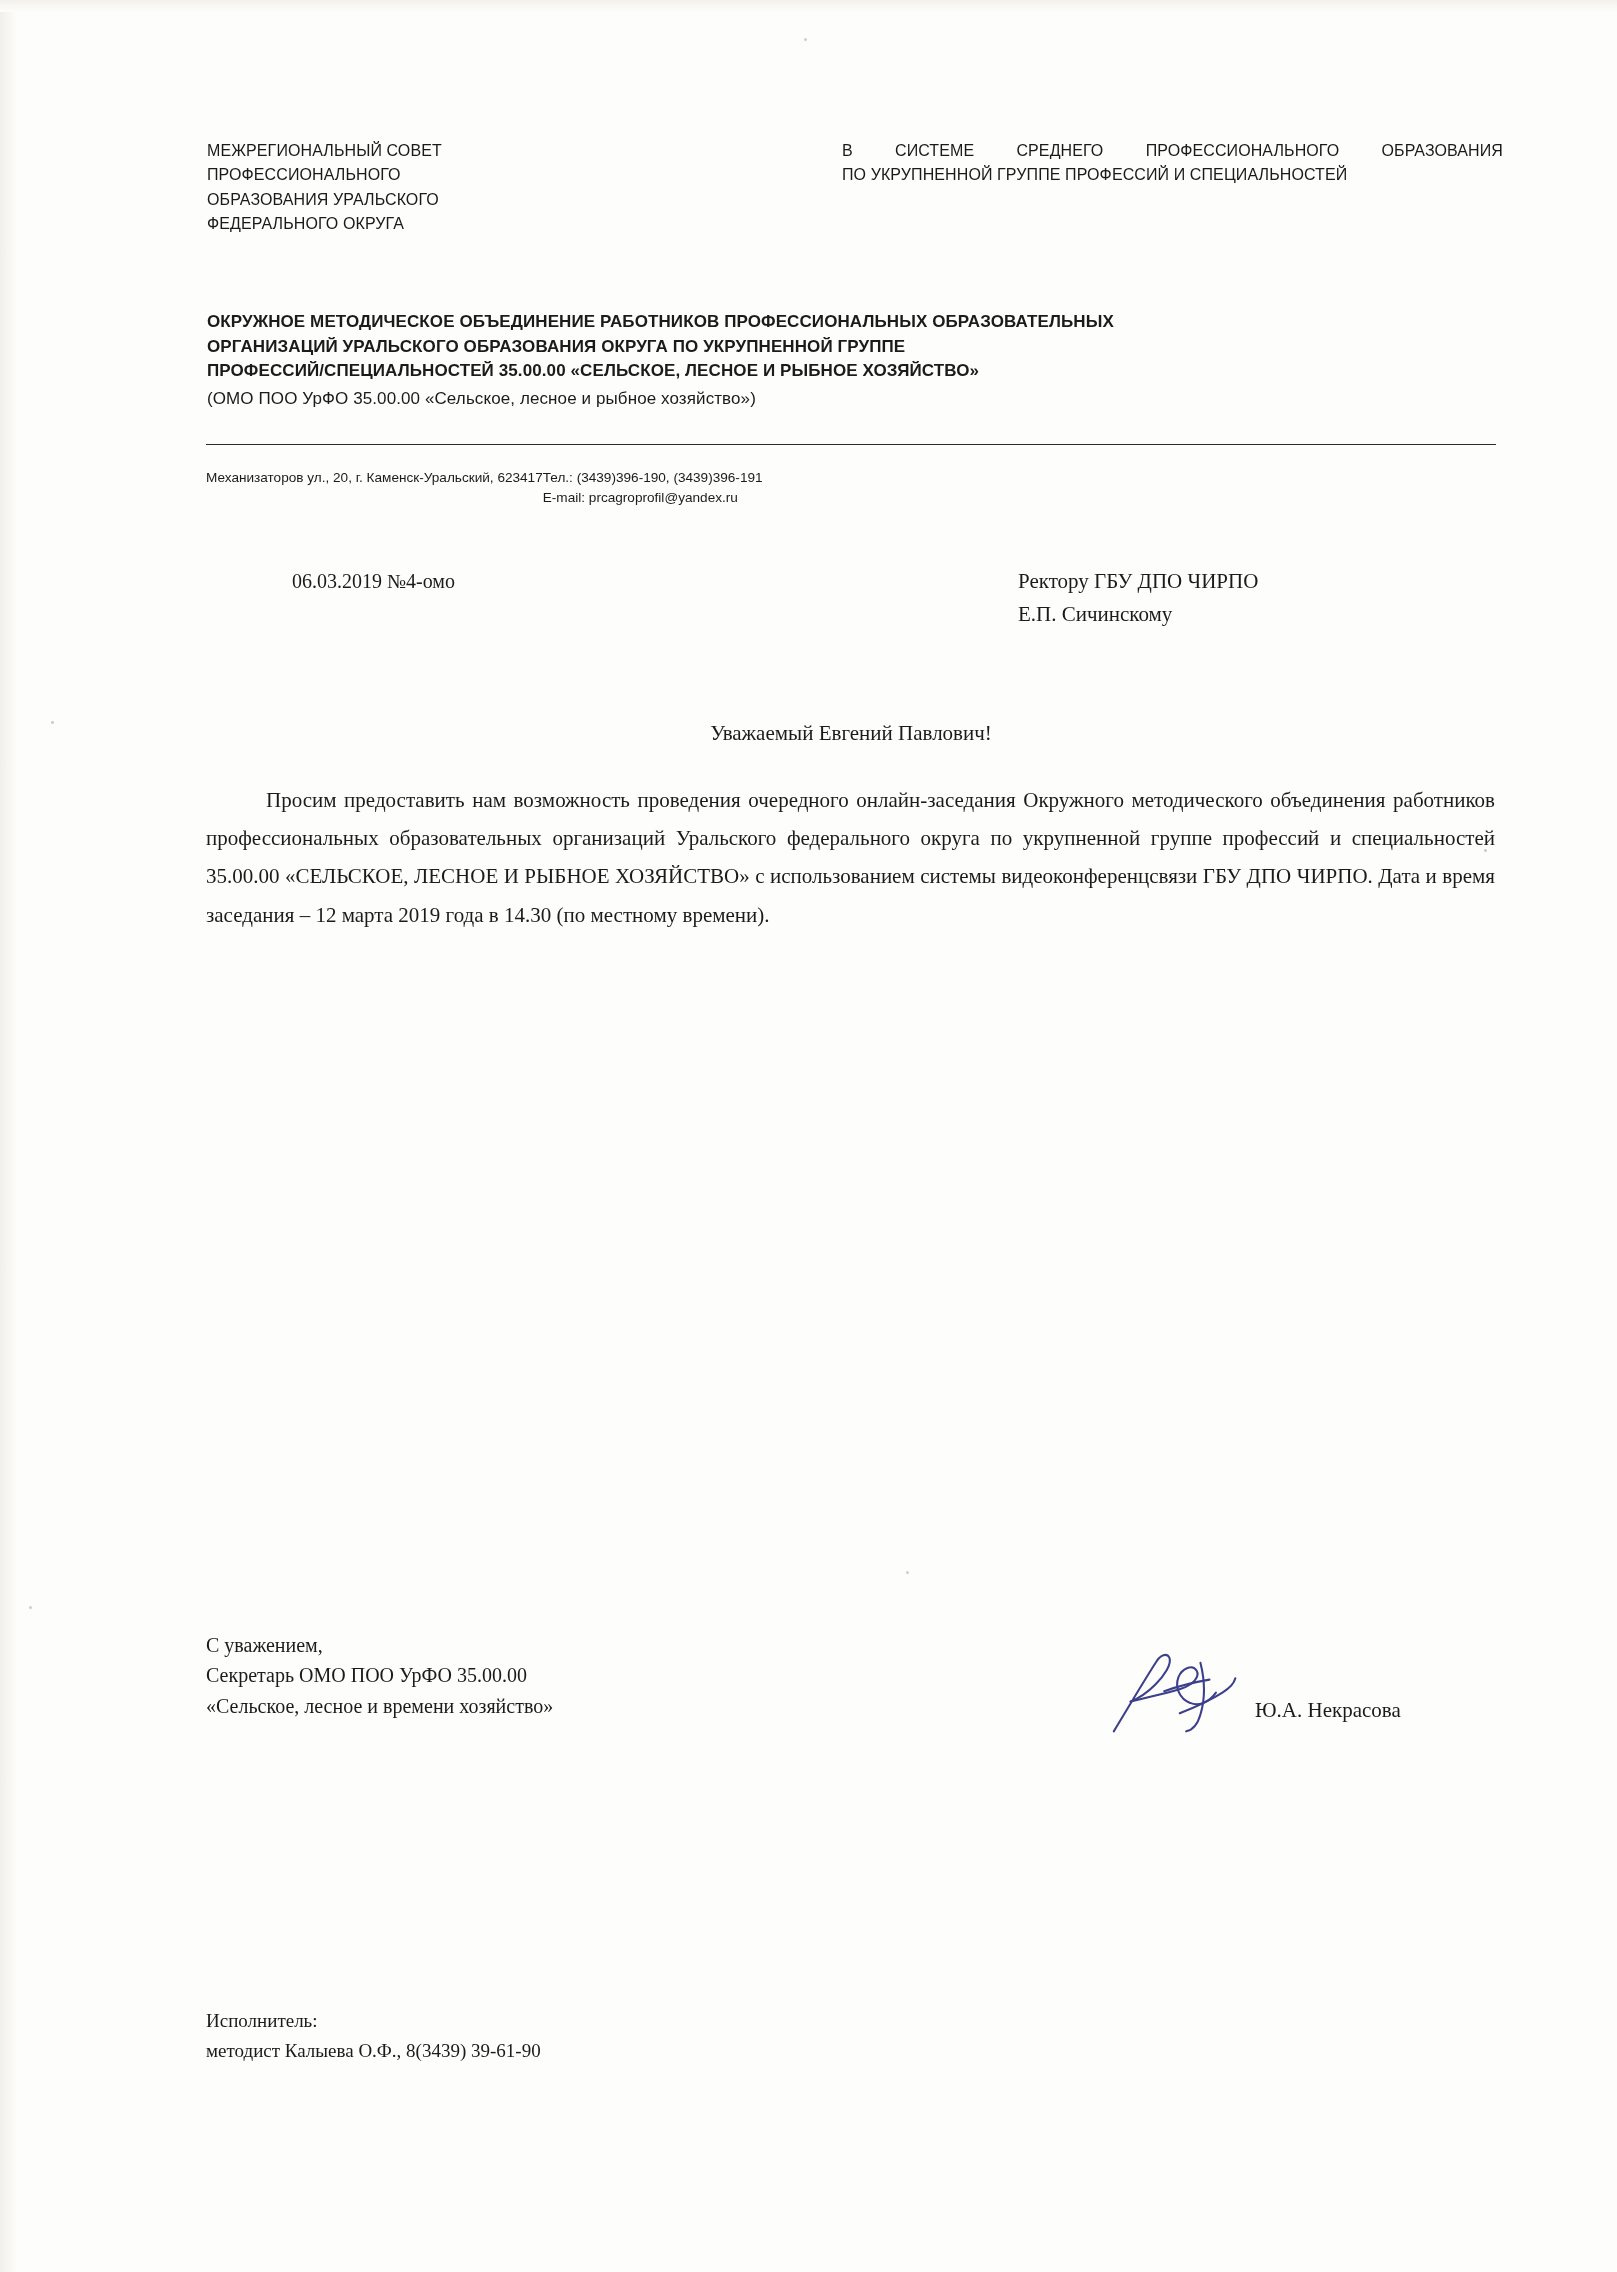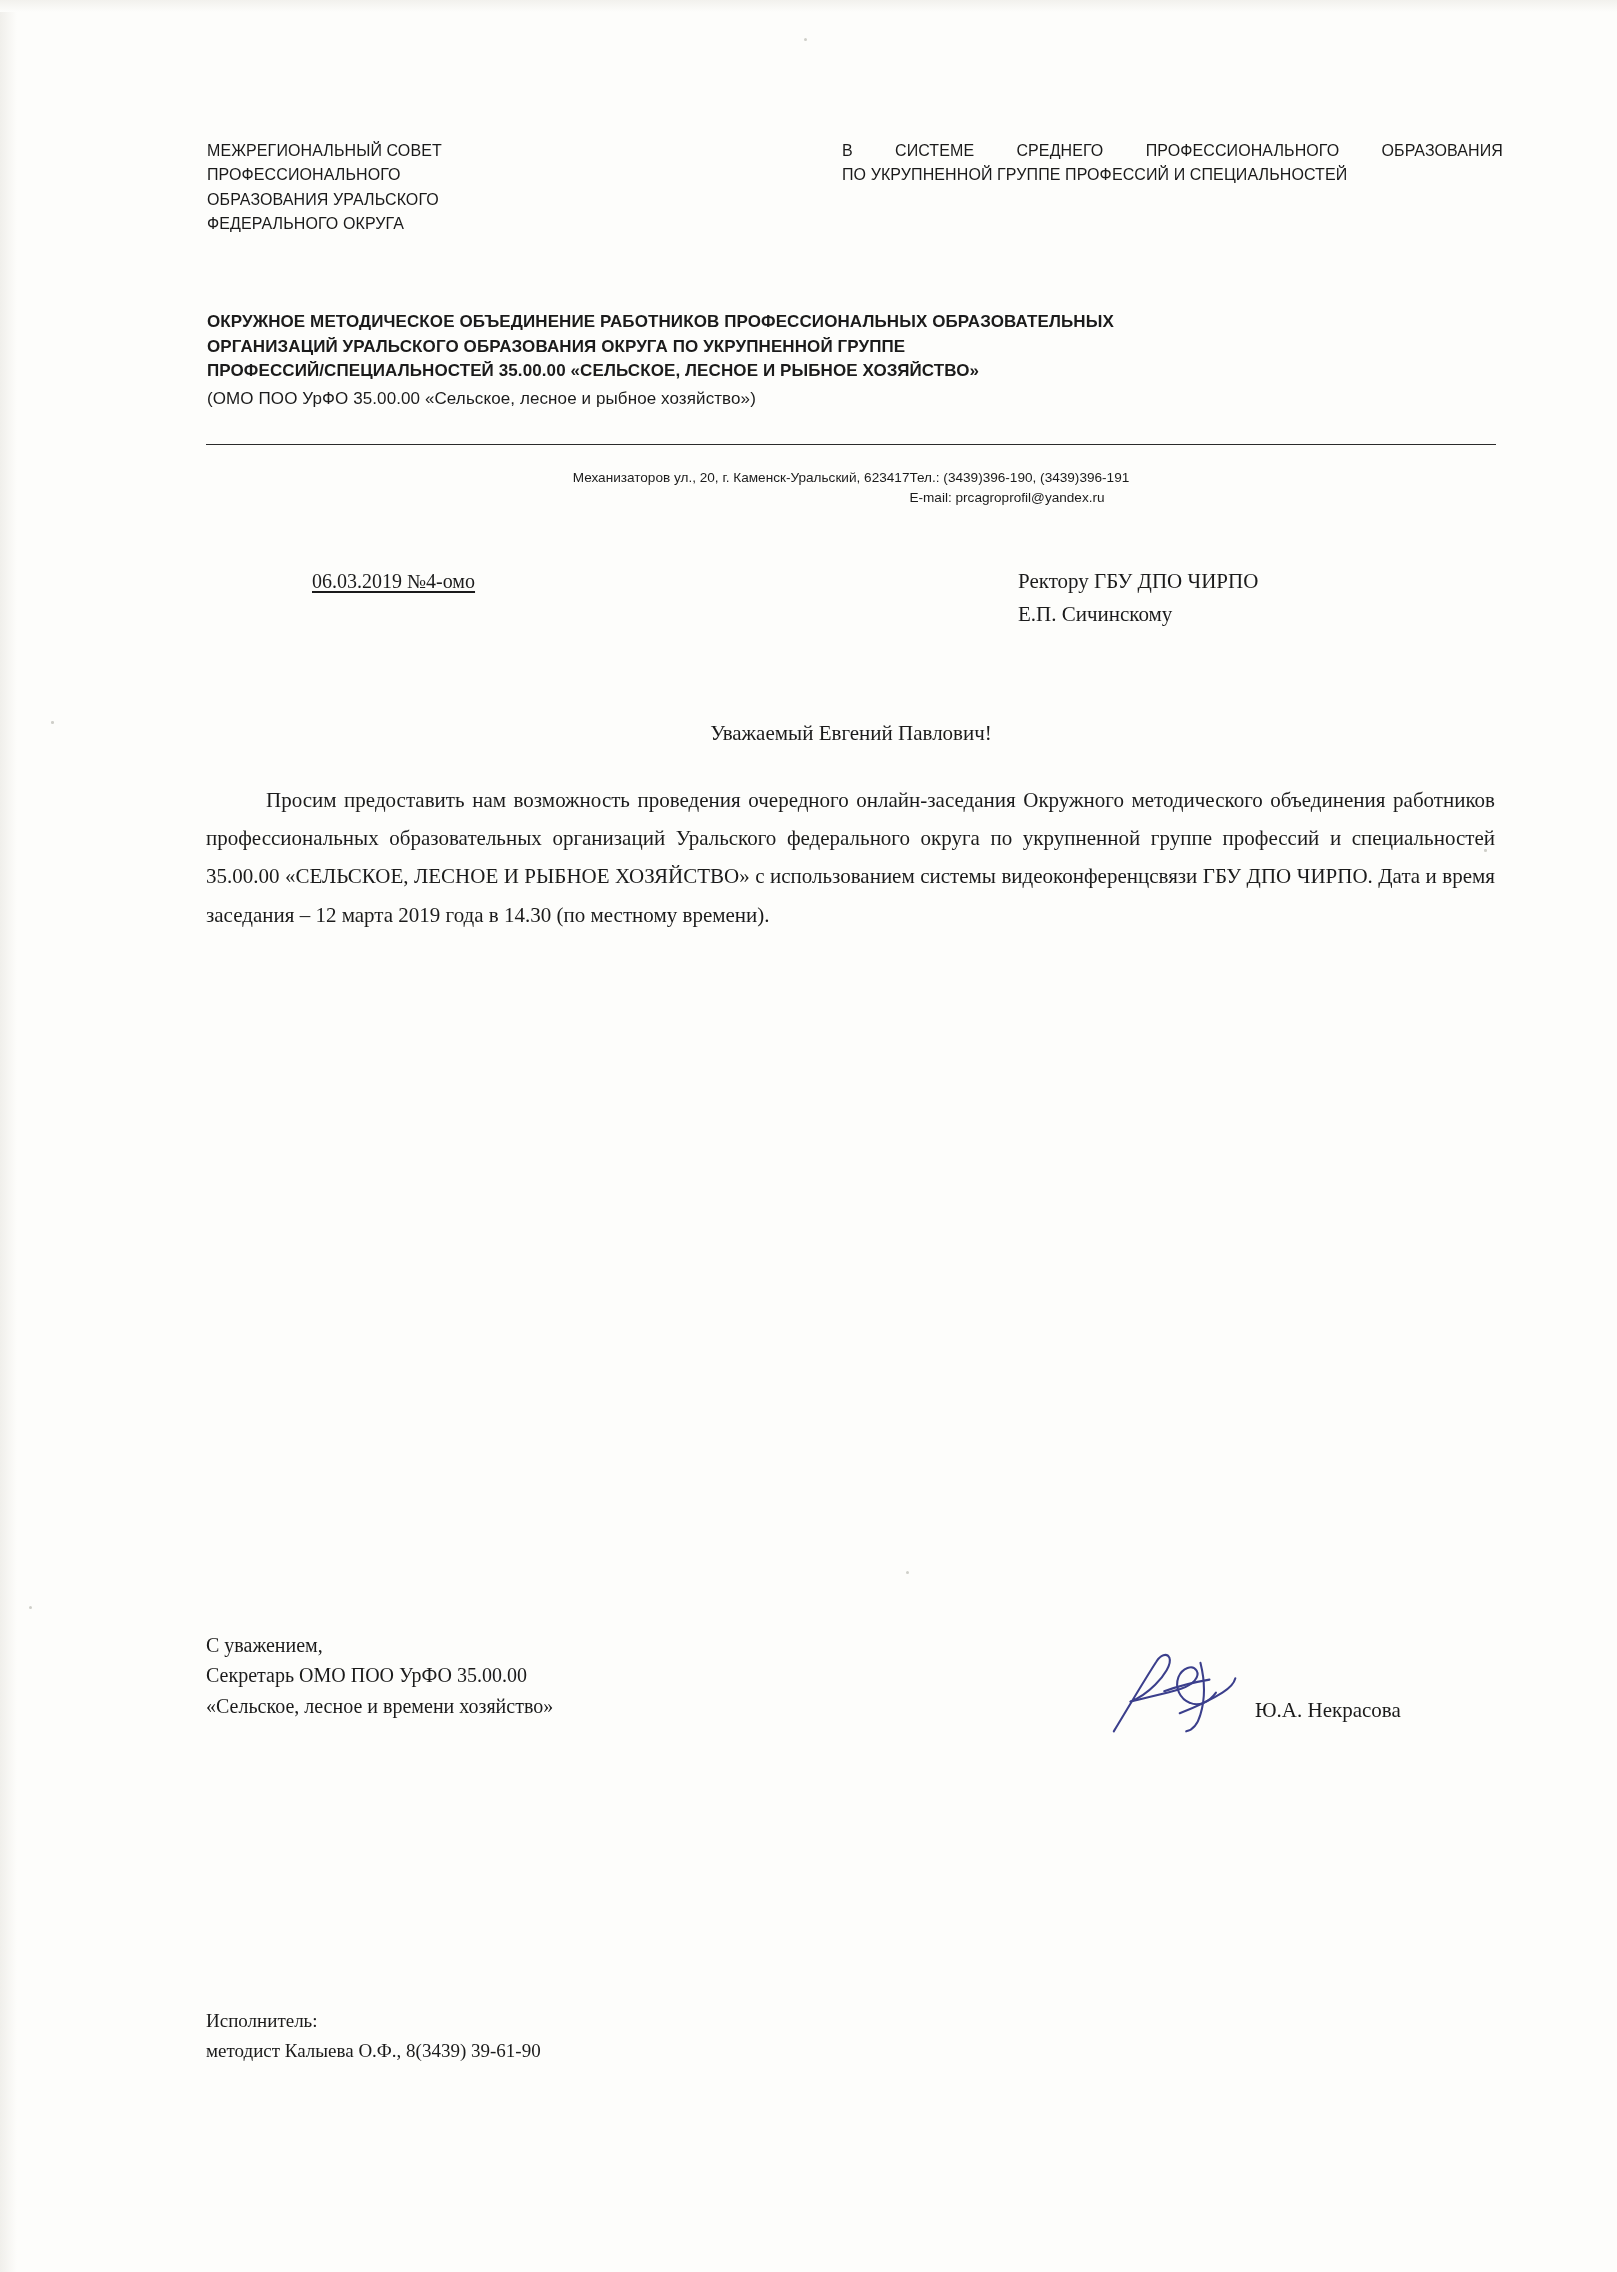--- a/index.html
+++ b/index.html
@@ -95,36 +95,35 @@
     height: 1.3px;
     background: #2b2b2b;
   }
 
   .contacts {
     position: absolute;
     top: 468px;
     left: 206px;
     width: 1290px;
     display: flex;
-    justify-content: center;
+    justify-content: flex-start;
     font-family: "Liberation Sans", sans-serif;
     font-size: 13.6px;
     line-height: 1.5;
   }
   .contacts .right {
     text-align: left;
   }
 
   
   .doc-date {
     position: absolute;
     top: 570px;
-    left: 312px;
+    left: 292px;
     font-size: 20px;
-    text-decoration: underline;
     text-underline-offset: 3.2px;
     text-align: center;
   }
   .addressee {
     position: absolute;
     top: 565px;
     left: 1018px;
     font-size: 21px;
     line-height: 1.55;
   }

